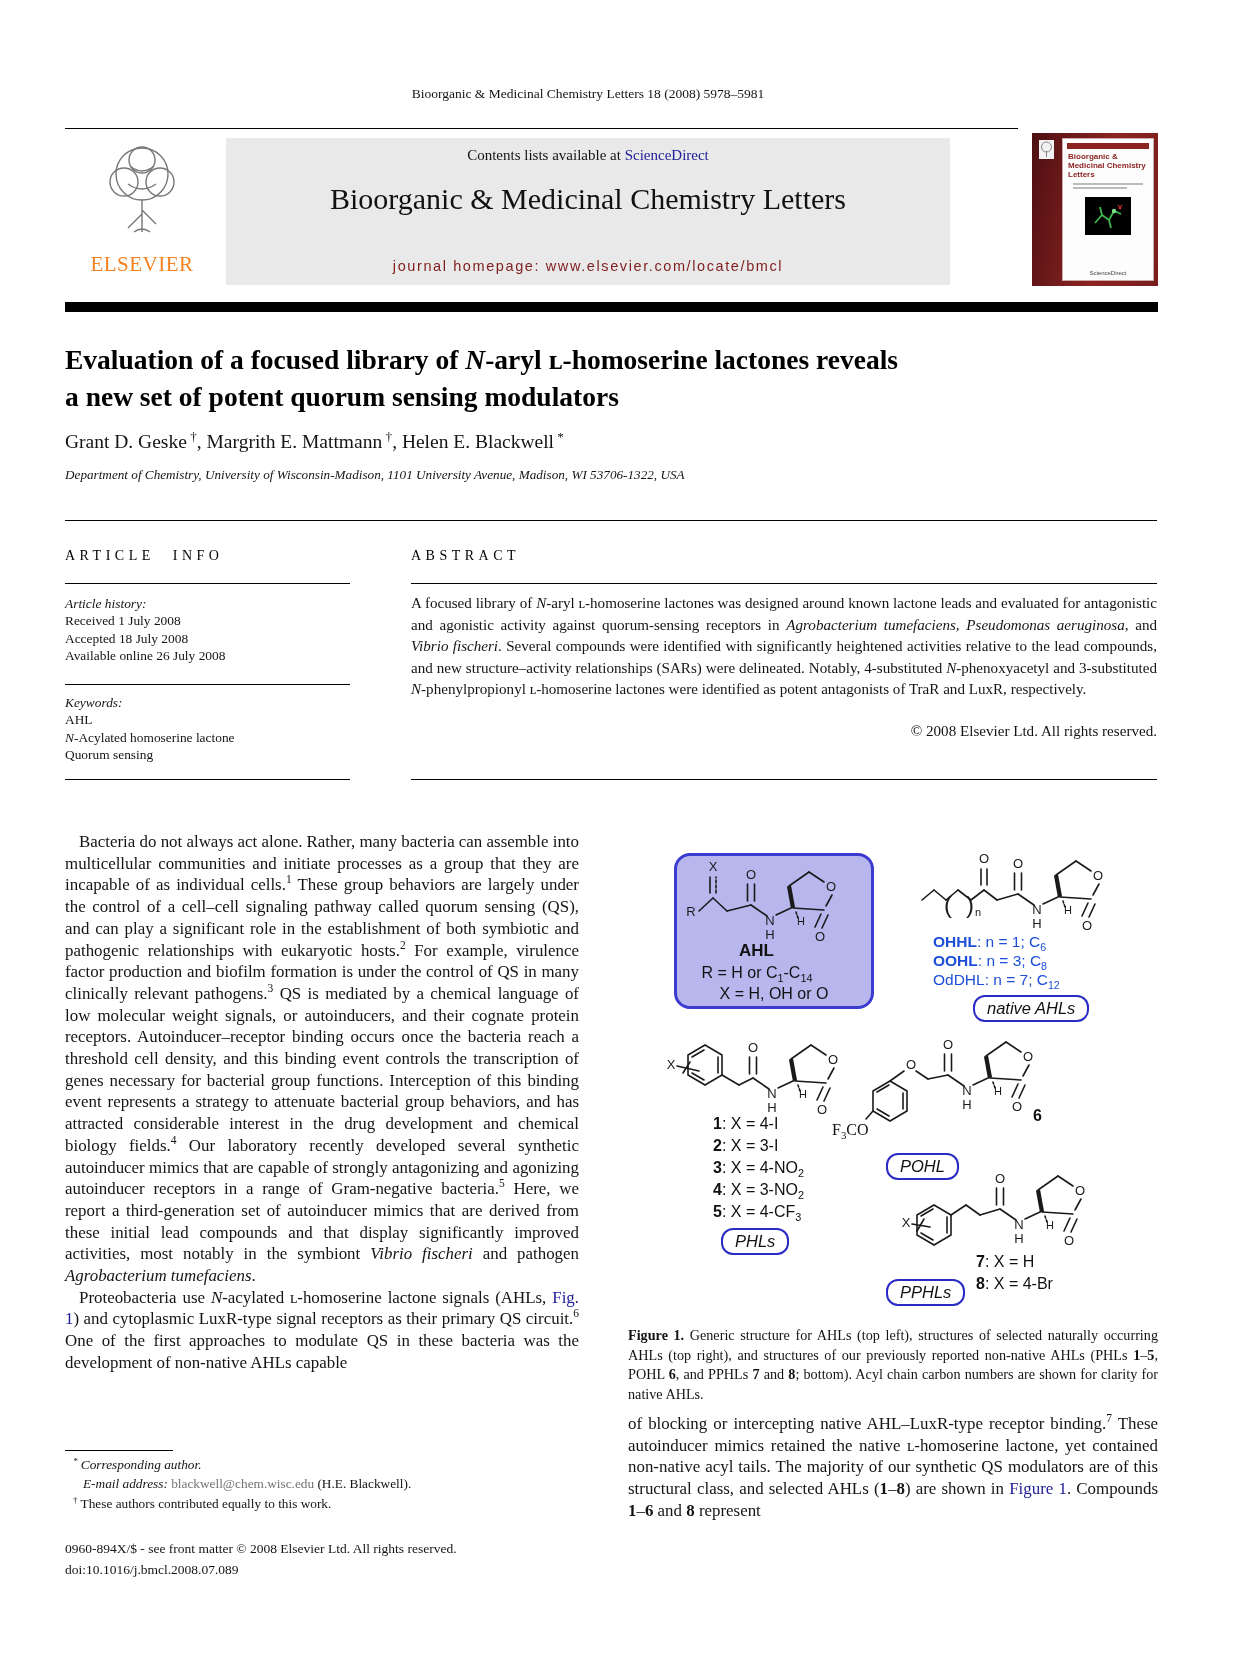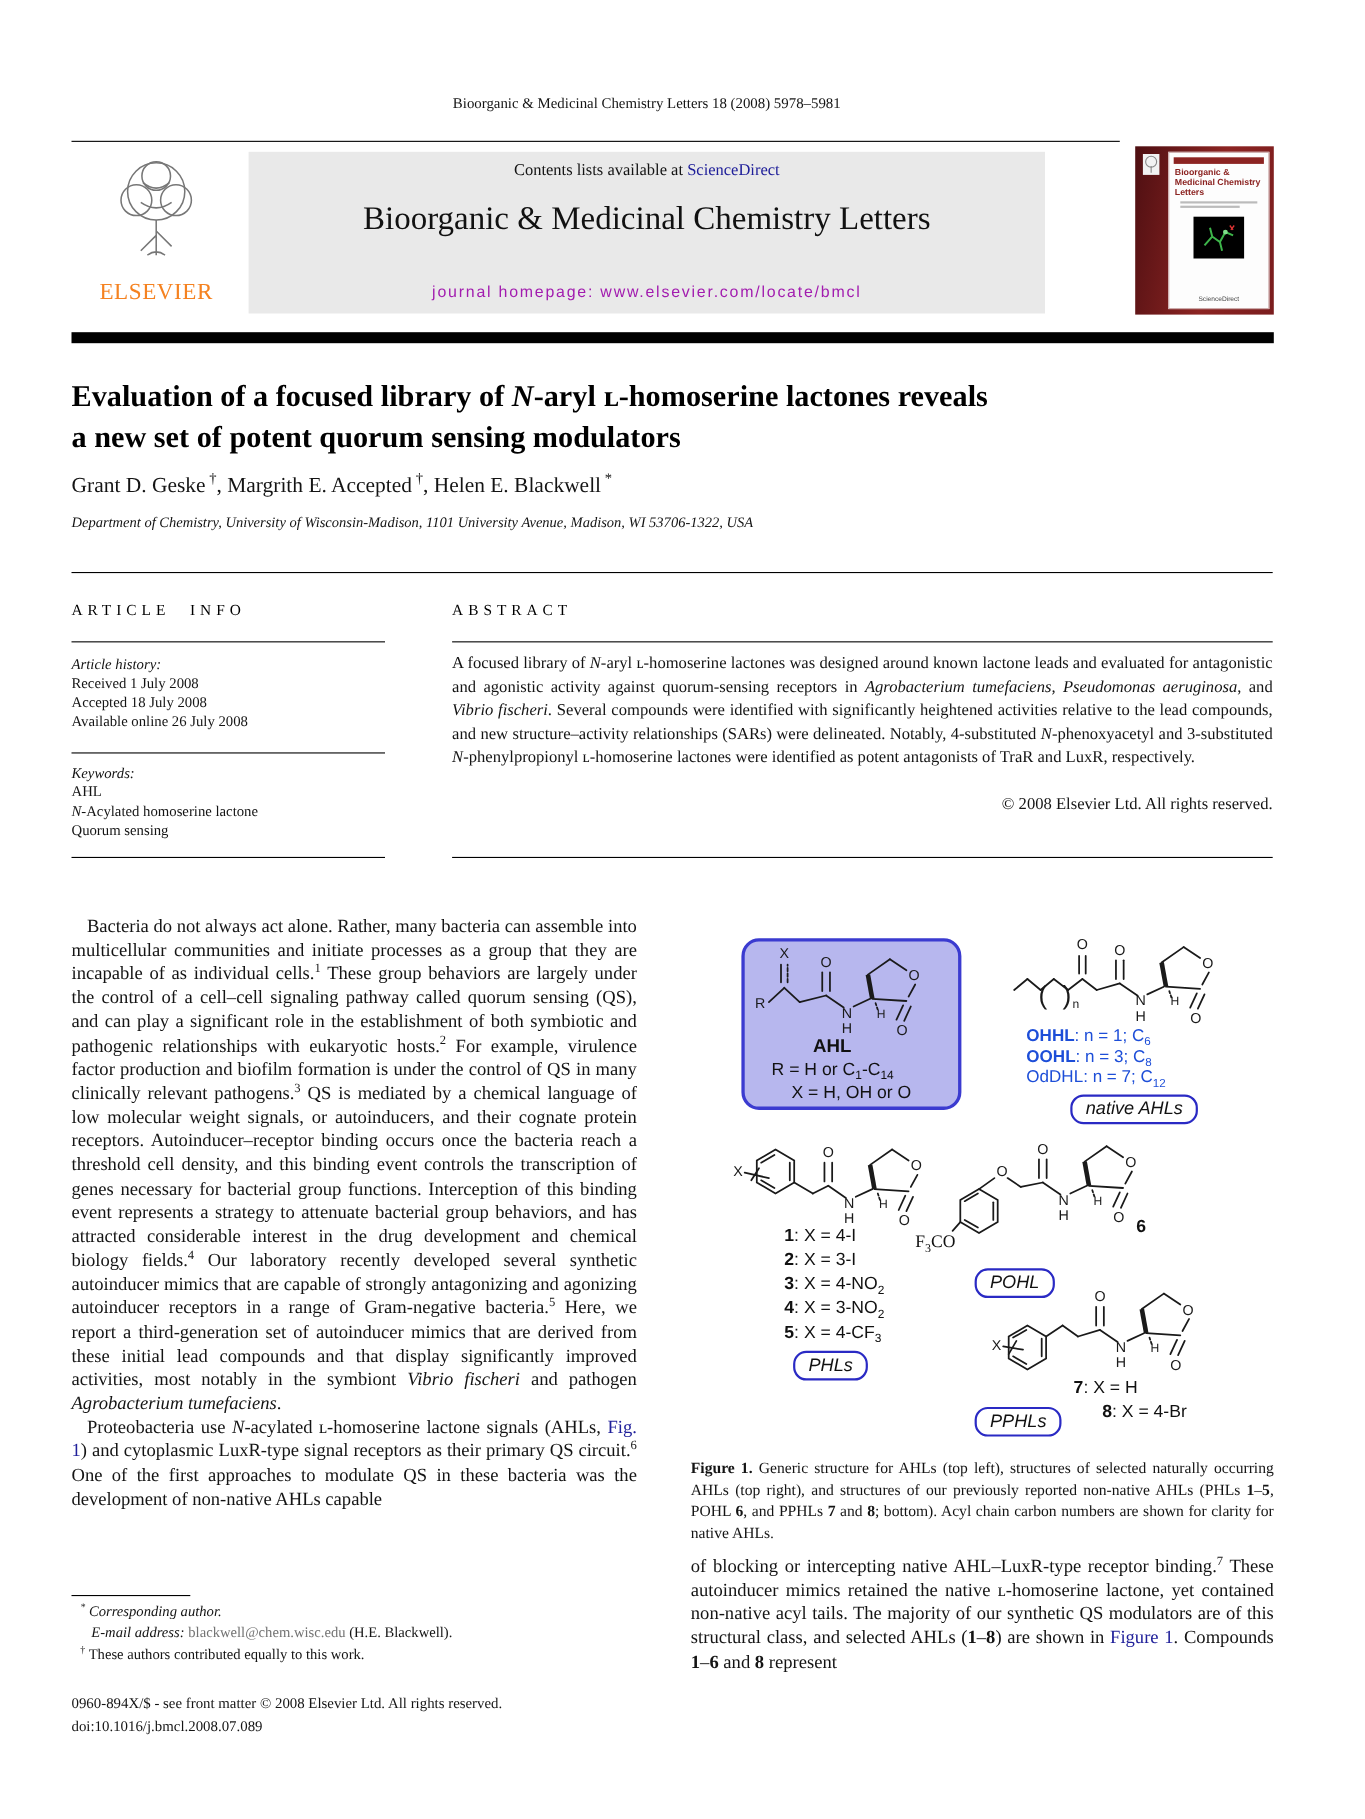--- a/index.html
+++ b/index.html
@@ -7,21 +7,21 @@
         font-family:"Liberation Serif",serif;color:#141414;overflow:hidden;margin:0 auto;}
   .abs{position:absolute;}
   .rule{position:absolute;background:#000;height:1.4px;}
   .citation{top:86px;left:226px;width:724px;text-align:center;font-size:13.5px;}
   .elsevier{left:72px;top:136px;width:140px;height:150px;text-align:center;}
   .elsevier .wordmark{font-size:21px;color:#f58220;letter-spacing:.5px;font-family:"Liberation Serif",serif;}
   .headbox{left:226px;top:138px;width:724px;height:147px;background:#e9e9e9;}
   .contents-line{position:absolute;top:9px;width:100%;text-align:center;font-size:15px;}
   .jtitle{position:absolute;top:44px;width:100%;text-align:center;font-size:30px;color:#111;}
   .homepage{position:absolute;bottom:11px;width:100%;text-align:center;
-            font-family:"Liberation Sans",sans-serif;font-size:14.5px;letter-spacing:1.6px;color:#a21caf;}
+            font-family:"Liberation Sans",sans-serif;font-size:14.5px;letter-spacing:1.6px;color:#7f1d1d;}
   .cover{left:1032px;top:133px;width:126px;height:153px;background:linear-gradient(100deg,#4e0f12,#8c2422 55%,#7a1d1e);}
   .cover .treebox{position:absolute;left:7px;top:7px;width:15px;height:19px;background:#f2f2f2;}
   .cover .panel{position:absolute;left:30px;top:5px;right:4px;bottom:5px;background:#fdfdfd;border:1px solid #caa;}
   .cover .bar{margin:4px 4px 3px 4px;height:6px;background:#8c2422;}
   .cover .ctitle{margin:2px 5px 0 5px;color:#8c2422;font-family:"Liberation Sans",sans-serif;
                  font-weight:bold;font-size:8px;line-height:9px;}
   .cover .sub{margin:4px 10px 0 10px;height:2px;background:#bbb;}
   .cover .mol{margin:8px auto 0 auto;width:46px;height:38px;background:#000;}
   .cover .brand{position:absolute;bottom:4px;width:100%;text-align:center;
                 font-size:6px;color:#444;font-family:"Liberation Sans",sans-serif;}
@@ -127,21 +127,21 @@
       <div class="brand">ScienceDirect</div>
     </div>
   </div>
 
   <div class="abs blackbar"></div>
 
   <div class="abs title">
     <div><span>Evaluation of a focused library of </span><span style="font-style: italic;">N</span><span>-aryl ʟ-homoserine lactones reveals</span></div>
     <div><span>a new set of potent quorum sensing modulators</span></div>
   </div>
-  <div class="abs authors"><span>Grant D. Geske</span><span style="vertical-align: super; font-size: 68%; line-height: 0;"> †</span><span>, Margrith E. Accepted</span><span style="vertical-align: super; font-size: 68%; line-height: 0;"> †</span><span>, Helen E. Blackwell</span><span style="vertical-align: super; font-size: 68%; line-height: 0;"> *</span></div>
+  <div class="abs authors"><span>Grant D. Geske</span><span style="vertical-align: super; font-size: 68%; line-height: 0;"> †</span><span>, Margrith E. Mattmann</span><span style="vertical-align: super; font-size: 68%; line-height: 0;"> †</span><span>, Helen E. Blackwell</span><span style="vertical-align: super; font-size: 68%; line-height: 0;"> *</span></div>
   <div class="abs affiliation">Department of Chemistry, University of Wisconsin-Madison, 1101 University Avenue, Madison, WI 53706-1322, USA</div>
 
   <div class="rule" style="left:65px;top:520px;width:1092px;"></div>
   <div class="rule" style="left:65px;top:583px;width:285px;height:1px;"></div>
   <div class="rule" style="left:65px;top:684px;width:285px;height:1px;"></div>
   <div class="rule" style="left:65px;top:779px;width:285px;height:1px;"></div>
   <div class="rule" style="left:411px;top:583px;width:746px;height:1px;"></div>
   <div class="rule" style="left:411px;top:779px;width:746px;height:1px;"></div>
 
   <div class="abs sechead" style="left:65px;top:548px;">ARTICLE INFO</div>
@@ -248,21 +248,21 @@
       <polygon points="34,42 51,52 51,72 34,82 17,72 17,52" fill="none" stroke="#1a1a1a" stroke-width="1.6"></polygon>
       <line class="bond" x1="47" y1="54" x2="47" y2="70"></line>
       <line class="bond" x1="33" y1="77" x2="21" y2="70"></line>
       <line class="bond" x1="21" y1="53" x2="33" y2="46"></line>
       <line class="bond" x1="51" y1="52" x2="66" y2="42"></line>
       <line class="bond" x1="66" y1="42" x2="80" y2="52"></line>
       <line class="bond" x1="80" y1="52" x2="100" y2="46"></line>
       <use href="#hsl" x="94" y="4"></use>
     </svg>
     <div class="figlbl" style="left:348px;top:408px;"><span style="font-weight: bold;">7</span><span>: X = H</span></div>
-    <div class="figlbl" style="left:348px;top:430px;margin-left:26px;"><span style="font-weight: bold;">8</span><span>: X = 4-Br</span></div>
+    <div class="figlbl" style="left:348px;top:430px;"><span style="font-weight: bold;">8</span><span>: X = 4-Br</span></div>
     <div class="badge" style="left:258px;top:436px;">PPHLs</div>
   </div>
 
   <div class="abs caption" style="left:628px;top:1326px;width:530px;"><span style="font-weight: bold;">Figure 1.</span><span> Generic structure for AHLs (top left), structures of selected naturally occurring AHLs (top right), and structures of our previously reported non-native AHLs (PHLs </span><span style="font-weight: bold;">1</span><span>–</span><span style="font-weight: bold;">5</span><span>, POHL </span><span style="font-weight: bold;">6</span><span>, and PPHLs </span><span style="font-weight: bold;">7</span><span> and </span><span style="font-weight: bold;">8</span><span>; bottom). Acyl chain carbon numbers are shown for clarity for native AHLs.</span></div>
 
   <div class="abs bodytext" style="left:628px;top:1413px;width:530px;">
     <p style="text-indent:0;"><span>of blocking or intercepting native AHL–LuxR-type receptor binding.</span><span style="vertical-align: super; font-size: 68%; line-height: 0;">7</span><span> These autoinducer mimics retained the native ʟ-homoserine lactone, yet contained non-native acyl tails. The majority of our synthetic QS modulators are of this structural class, and selected AHLs (</span><span style="font-weight: bold;">1</span><span>–</span><span style="font-weight: bold;">8</span><span>) are shown in </span><span style="color: rgb(32, 32, 154);">Figure 1</span><span>. Compounds </span><span style="font-weight: bold;">1</span><span>–</span><span style="font-weight: bold;">6</span><span> and </span><span style="font-weight: bold;">8</span><span> represent</span></p>
   </div>
 
   <div class="rule" style="left:65px;top:1450px;width:108px;height:1px;"></div>

